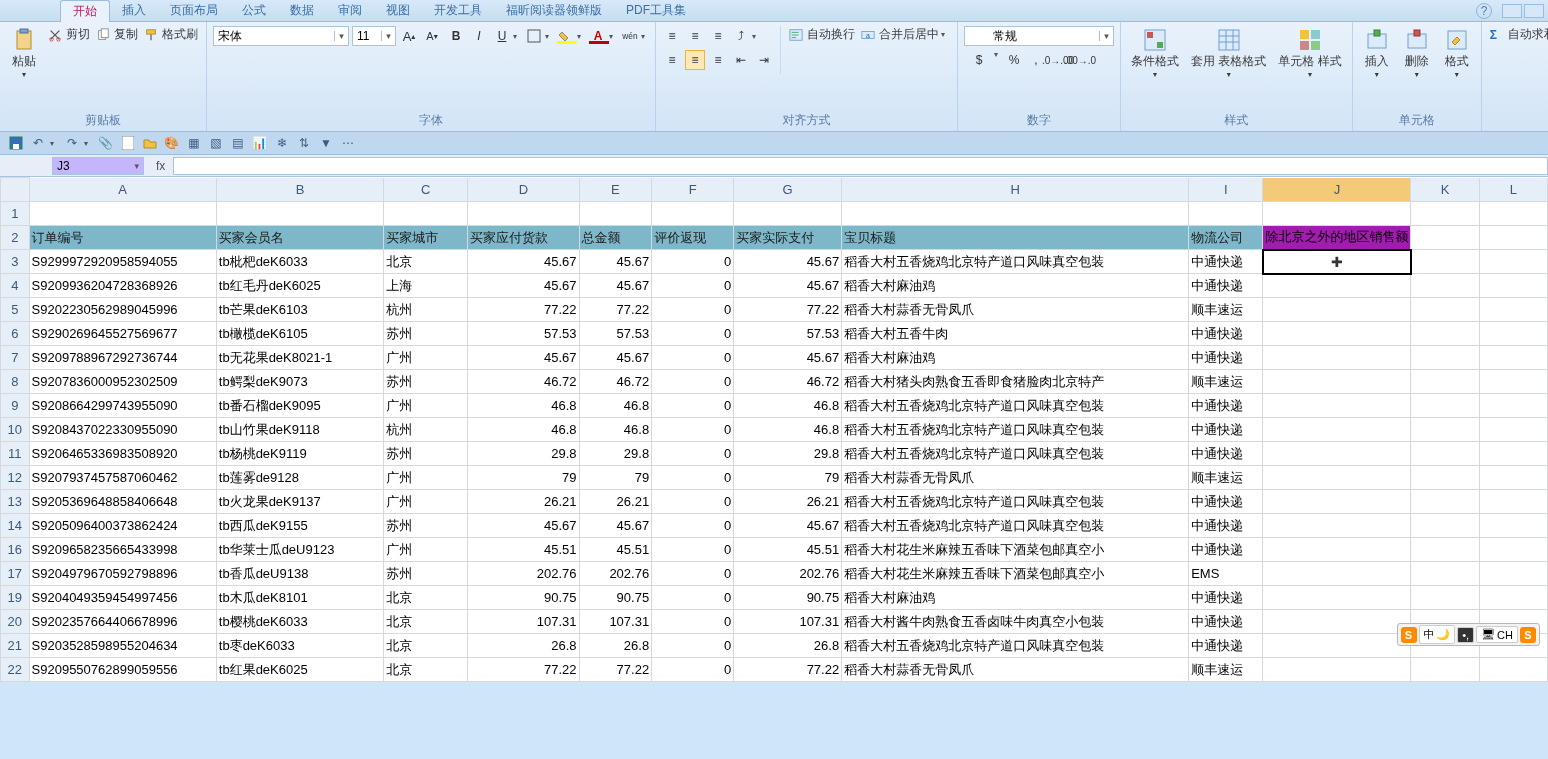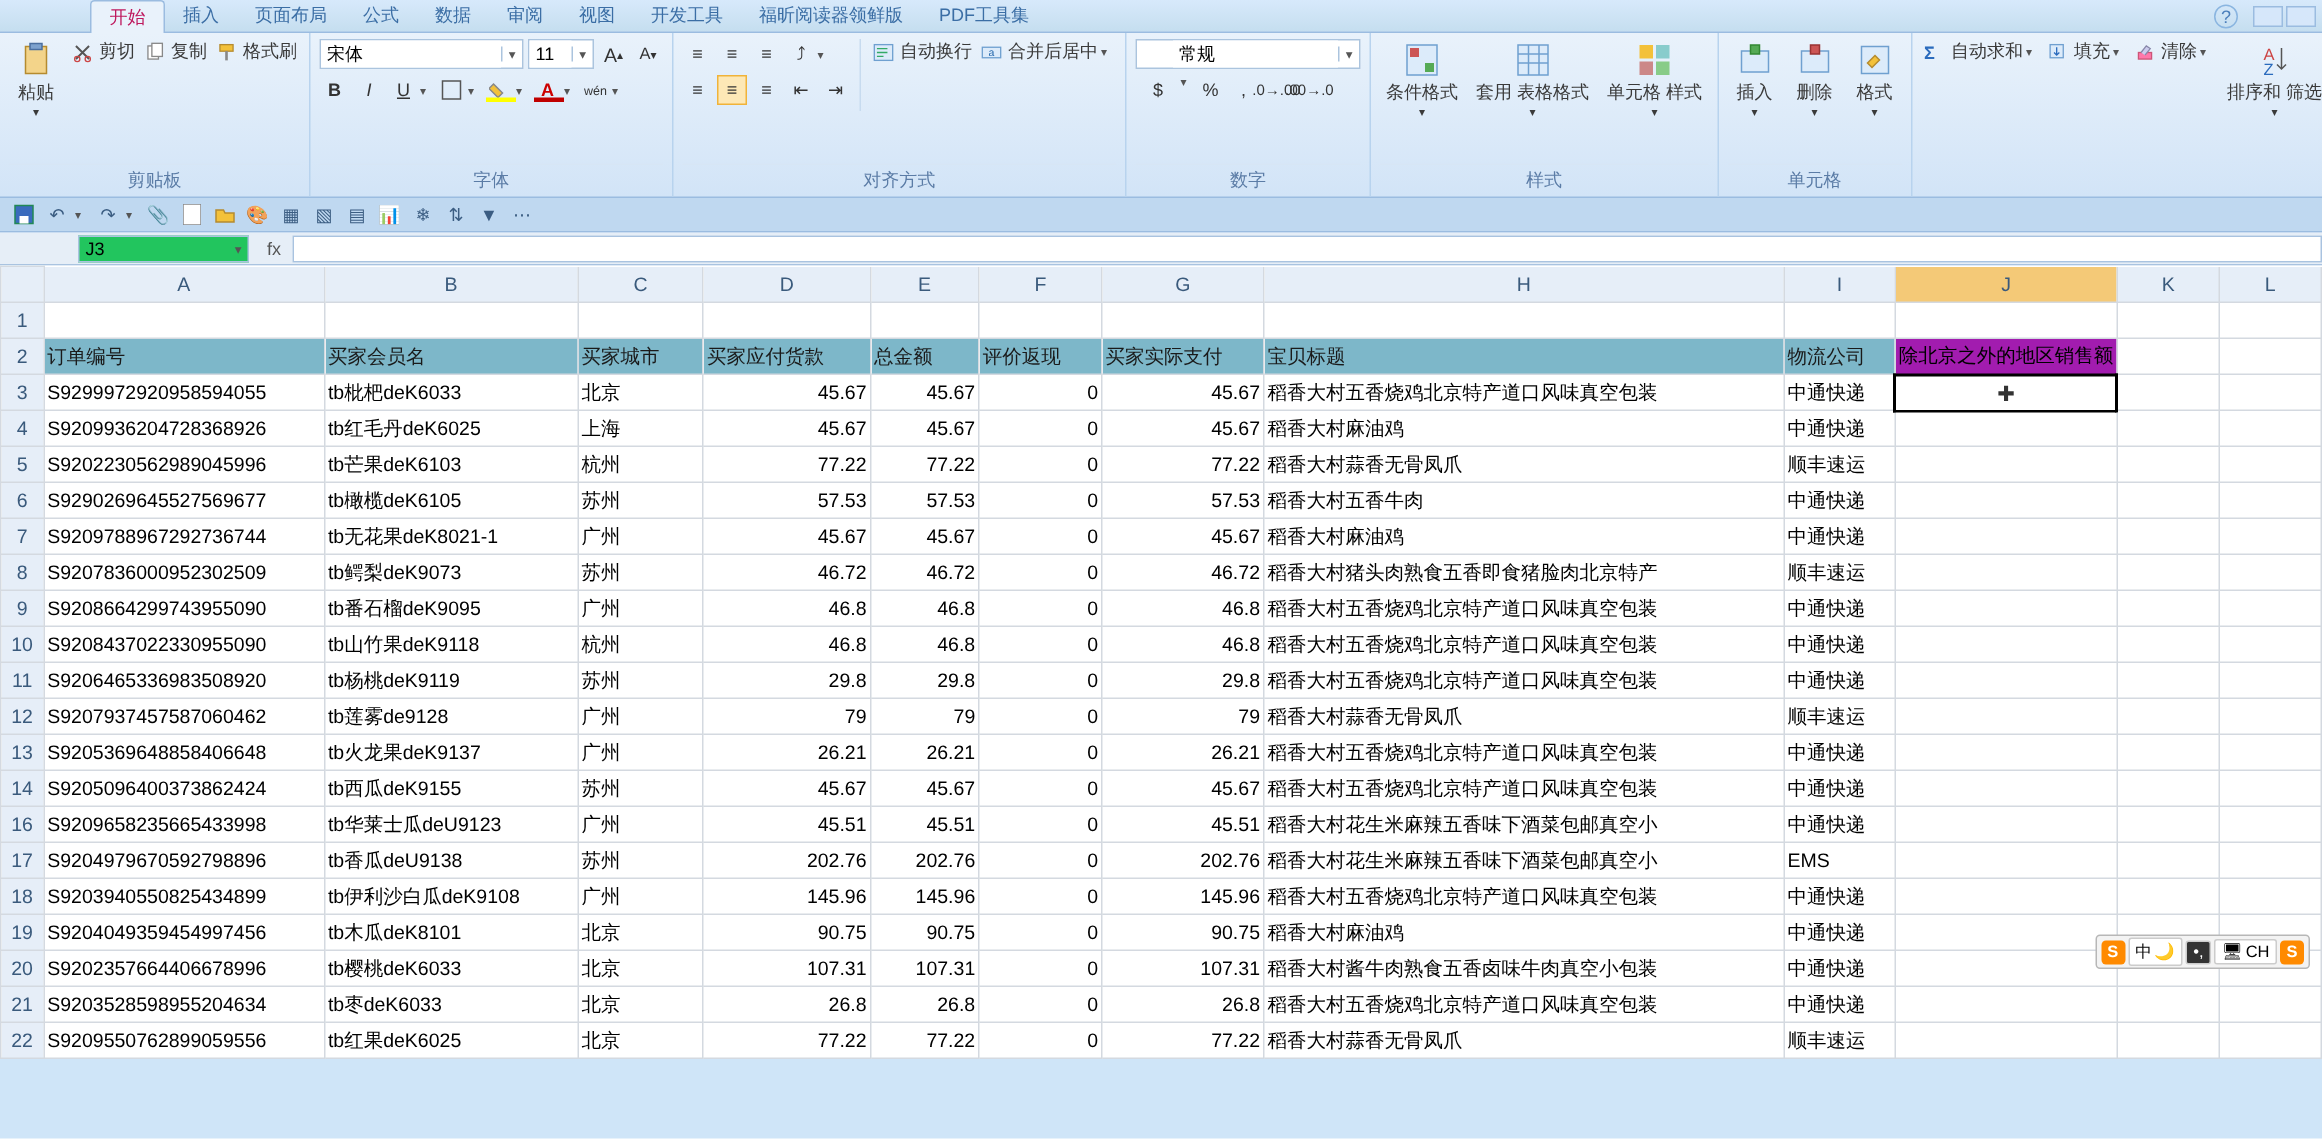--- a/index.html
+++ b/index.html
@@ -24,39 +24,39 @@
 .big-btn span { font-size: 12px; text-align: center; line-height: 14px; white-space: nowrap; }
 
 .mini-list { display: flex; gap: 2px; }
 .mini-item { display: flex; align-items: center; gap: 4px; color: #3a3a3a; cursor: pointer; padding: 0 2px; white-space: nowrap; }
 .mini-item .ico { width: 14px; height: 14px; display: inline-block; }
 
 .combo { display: flex; align-items: center; background: #fff; border: 1px solid #abc4de; height: 20px; }
 .combo input { border: none; outline: none; padding: 0 4px; font-size: 12px; height: 18px; }
 .combo .arr { width: 14px; text-align: center; color: #555; border-left: 1px solid #abc4de; font-size: 9px; }
 
-.fontbar { display: flex; flex-direction: column; gap: 4px; }
+.fontbar { display: flex; gap: 4px; }
 .fontbar-row { display: flex; align-items: center; gap: 3px; }
 .tbtn { width: 20px; height: 20px; border: 1px solid transparent; display: flex; align-items: center; justify-content: center; color: #333; cursor: pointer; font-size: 12px; }
 .tbtn-wide { width: 30px; }
 .colorbar { display: inline-block; width: 20px; height: 3px; margin-top: 12px; }
 .dd { font-size: 8px; color: #555; margin-left: -2px; width: 8px; }
 
 .alignbox { display: flex; flex-direction: column; gap: 4px; }
 
 .numfmt-col { display: flex; flex-direction: column; gap: 4px; }
 .numfmt-row { display: flex; gap: 2px; }
 
 
 .qat { display: flex; align-items: center; gap: 6px; background: #bfd8f0; padding: 3px 8px; border-bottom: 1px solid #9bbce0; }
 .qat .qbtn { width: 16px; height: 16px; display: flex; align-items: center; justify-content: center; cursor: pointer; color: #3b5d82; }
 
 
 .formula-bar { display: flex; align-items: center; background: #e6eef7; border-bottom: 1px solid #a9c3e0; height: 22px; }
-.name-box { width: 114px; background: #22c55e; border: 1px solid #a9c3e0; margin: 0 4px 0 52px; padding: 1px 4px; display: flex; justify-content: space-between; align-items: center; }
+.name-box { width: 92px; background: #c4b5fd; border: 1px solid #a9c3e0; margin: 0 4px 0 52px; padding: 1px 4px; display: flex; justify-content: space-between; align-items: center; }
 .name-box .arr { font-size: 9px; color: #555; }
 .fx-btn { padding: 0 8px; color: #555; }
 .formula-input { flex: 1; background: #fff; border: 1px solid #a9c3e0; height: 18px; padding: 0 4px; }
 
 
 .grid-wrap { background: #fff; position: relative; overflow: hidden; width: 1548px; }
 table { border-collapse: collapse; table-layout: fixed; }
 th, td { border: 1px solid #d4d9e0; font-size: 13px; padding: 0 2px; height: 24px; overflow: hidden; white-space: nowrap; }
 th { background: #e6eef8; color: #3a5a7c; font-weight: normal; text-align: center; }
 th.colh { border-top: none; }
@@ -683,35 +683,20 @@
           <td class="num">202.76</td>
           <td class="num">0</td>
           <td class="num">202.76</td>
           <td>稻香大村花生米麻辣五香味下酒菜包邮真空小</td>
           <td>EMS</td>
           <td></td>
           <td></td>
           <td></td>
         </tr>
         <tr>
-          <th class="rowh">18</th>
-          <td>S9203940550825434899</td>
-          <td>tb伊利沙白瓜deK9108</td>
-          <td>广州</td>
-          <td class="num">145.96</td>
-          <td class="num">145.96</td>
-          <td class="num">0</td>
-          <td class="num">145.96</td>
-          <td>稻香大村五香烧鸡北京特产道口风味真空包装</td>
-          <td>中通快递</td>
-          <td></td>
-          <td></td>
-          <td></td>
-        </tr>
-        <tr>
           <th class="rowh">19</th>
           <td>S9204049359454997456</td>
           <td>tb木瓜deK8101</td>
           <td>北京</td>
           <td class="num">90.75</td>
           <td class="num">90.75</td>
           <td class="num">0</td>
           <td class="num">90.75</td>
           <td>稻香大村麻油鸡</td>
           <td>中通快递</td>

